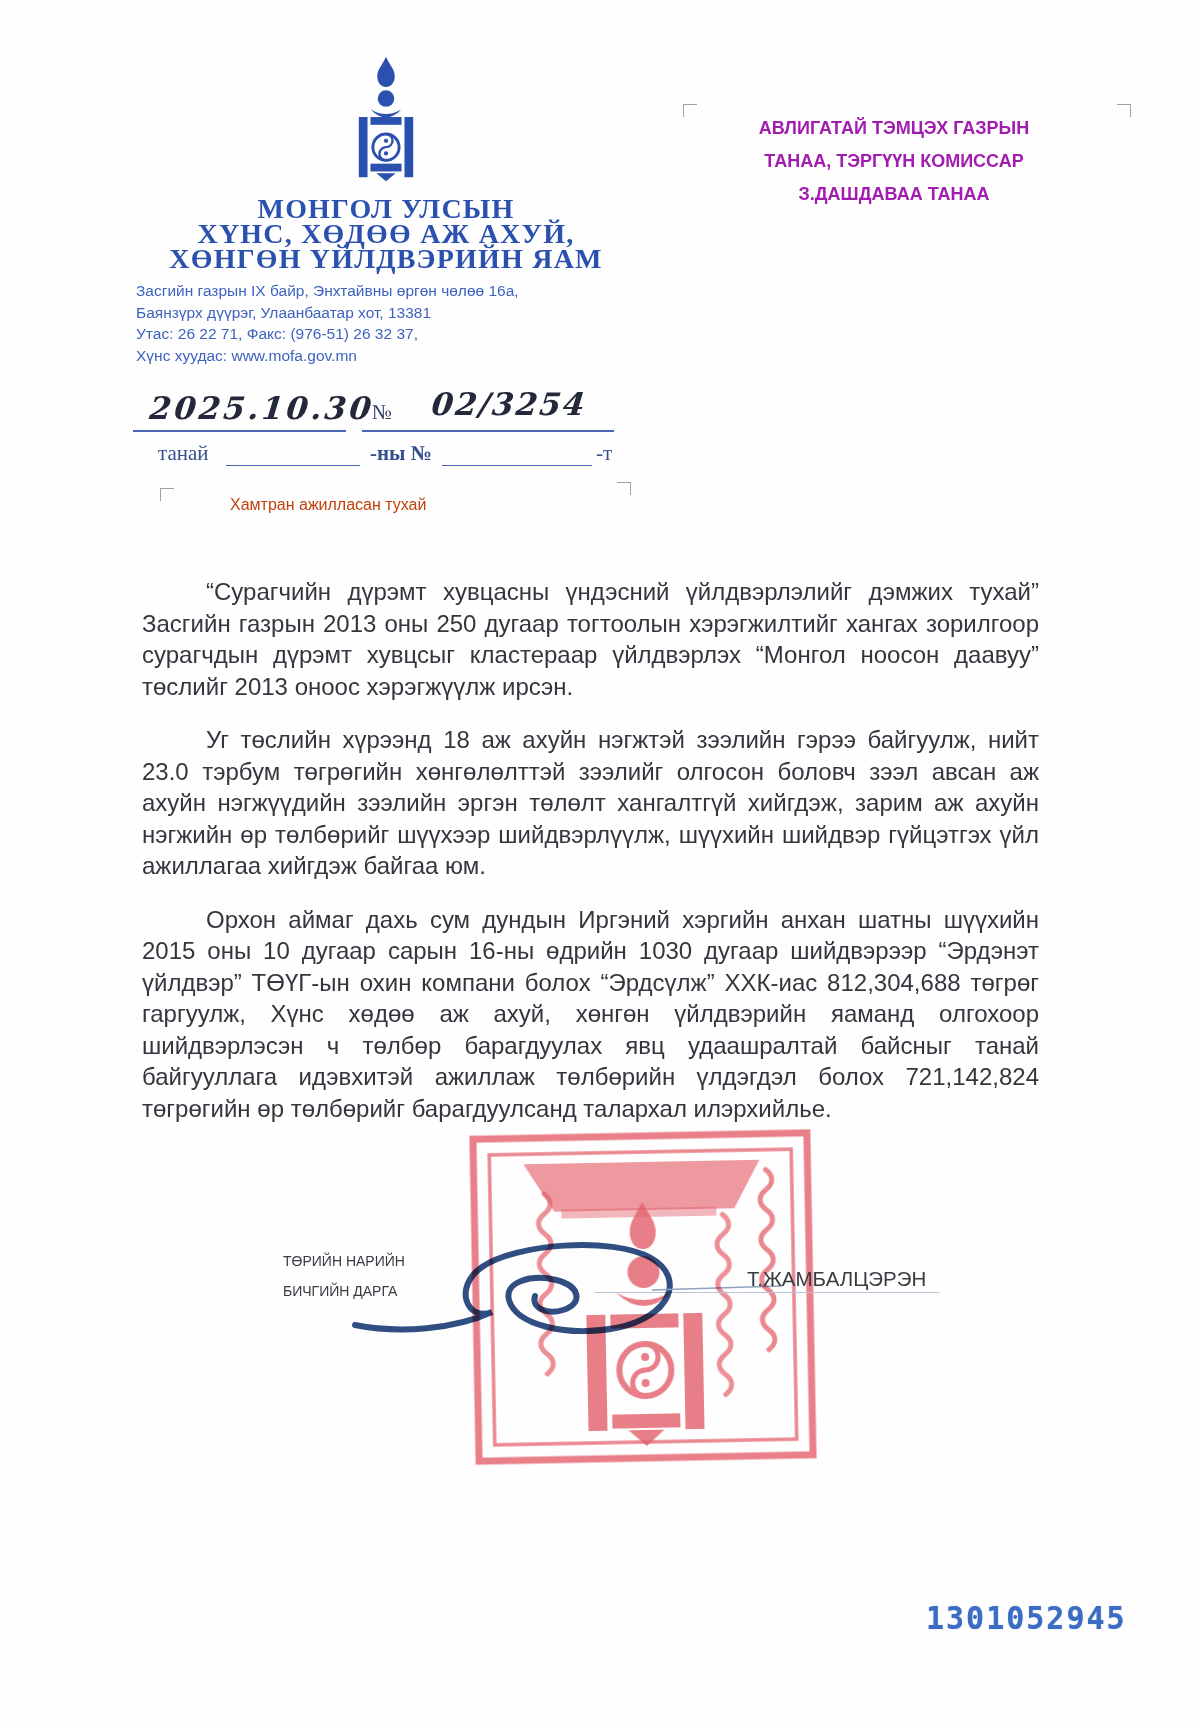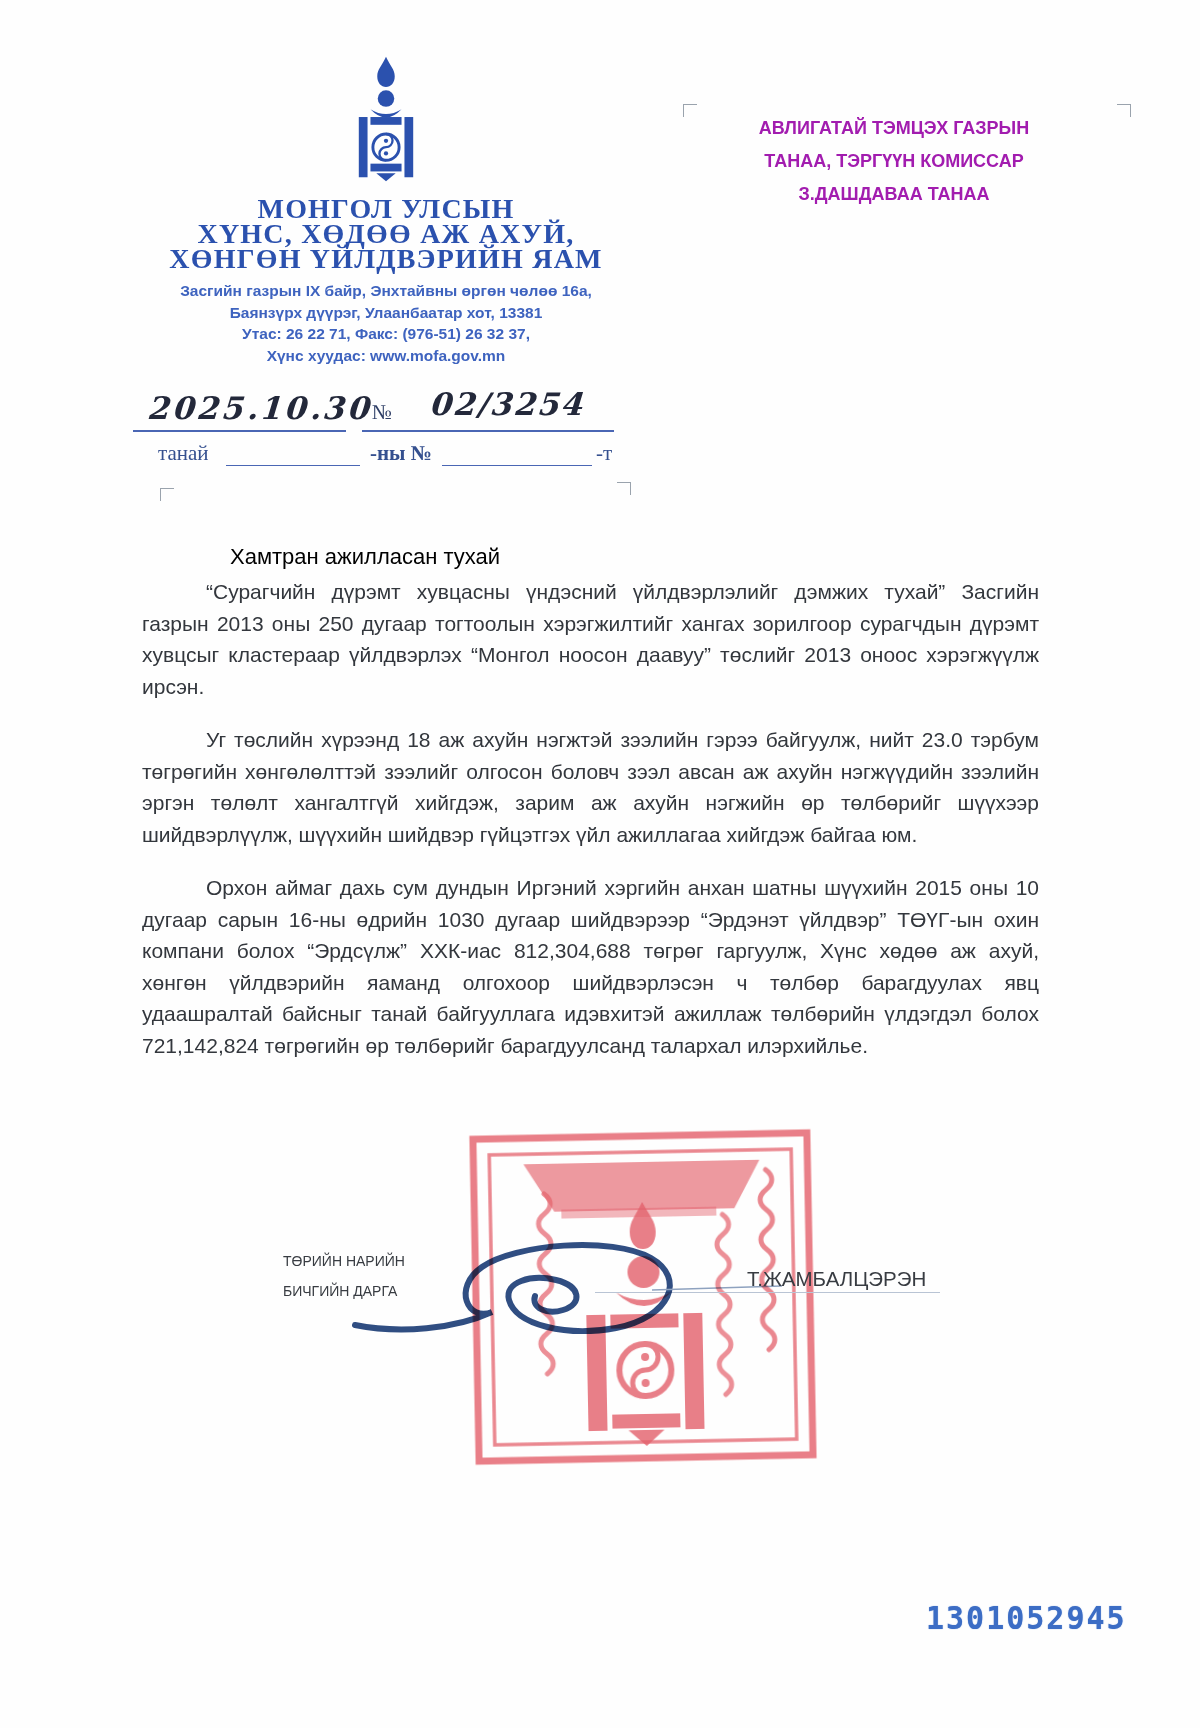--- a/index.html
+++ b/index.html
@@ -15,23 +15,22 @@
   .emblem{position:absolute;left:352px;top:54px;width:68px;height:128px;}
   .org-block{
     position:absolute;left:136px;top:196px;width:500px;
     text-align:center;
     font-family:"Liberation Serif", serif;
     font-weight:700;font-size:28px;line-height:25px;
     letter-spacing:1.2px;color:#2b51ae;
   }
   .addr-block{
     position:absolute;left:136px;top:280px;width:500px;
-    text-align:center;font-size:15.5px;line-height:21.5px;
+    text-align:left;font-size:15.5px;line-height:21.5px;
     color:#3e63bf;
-    font-weight:bold;
   }
   
   .recipient{
     position:absolute;left:705px;top:112px;width:378px;
     text-align:center;font-weight:700;font-size:18px;line-height:33px;
     color:#a21caf;
   }
   .bracket{position:absolute;width:13px;height:12px;}
   .bracket.tl{border-top:1.5px solid #9aa3ad;border-left:1.5px solid #9aa3ad;}
   .bracket.tr{border-top:1.5px solid #9aa3ad;border-right:1.5px solid #9aa3ad;}
@@ -46,26 +45,26 @@
   .hand-no{position:absolute;left:432px;top:386px;font-size:31px;letter-spacing:2px;}
   .ref-label{
     position:absolute;
     font-family:"Liberation Serif", serif;
     font-size:21px;color:#35508f;
   }
   .uline{position:absolute;height:0;border-bottom:2px solid #4a66b4;}
   
   .subject{
     position:absolute;left:230px;top:496px;
-    font-size:22px;color:#000000;font-weight:400;margin-top:48px;
+    font-size:16px;color:#c2410c;font-weight:400;
   }
   
   .body-text{
     position:absolute;left:142px;top:576px;width:897px;
-    font-size:21px;line-height:31.5px;color:#33373d;
+    font-size:24px;line-height:31.5px;color:#33373d;
     text-align:justify;
   }
   .body-text p{margin:0 0 22px 0;text-indent:64px;}
   
   .sig-title{
     position:absolute;left:283px;top:1246px;
     font-size:14px;line-height:30px;color:#383c42;
   }
   .sig-name{
     position:absolute;left:747px;top:1267px;

